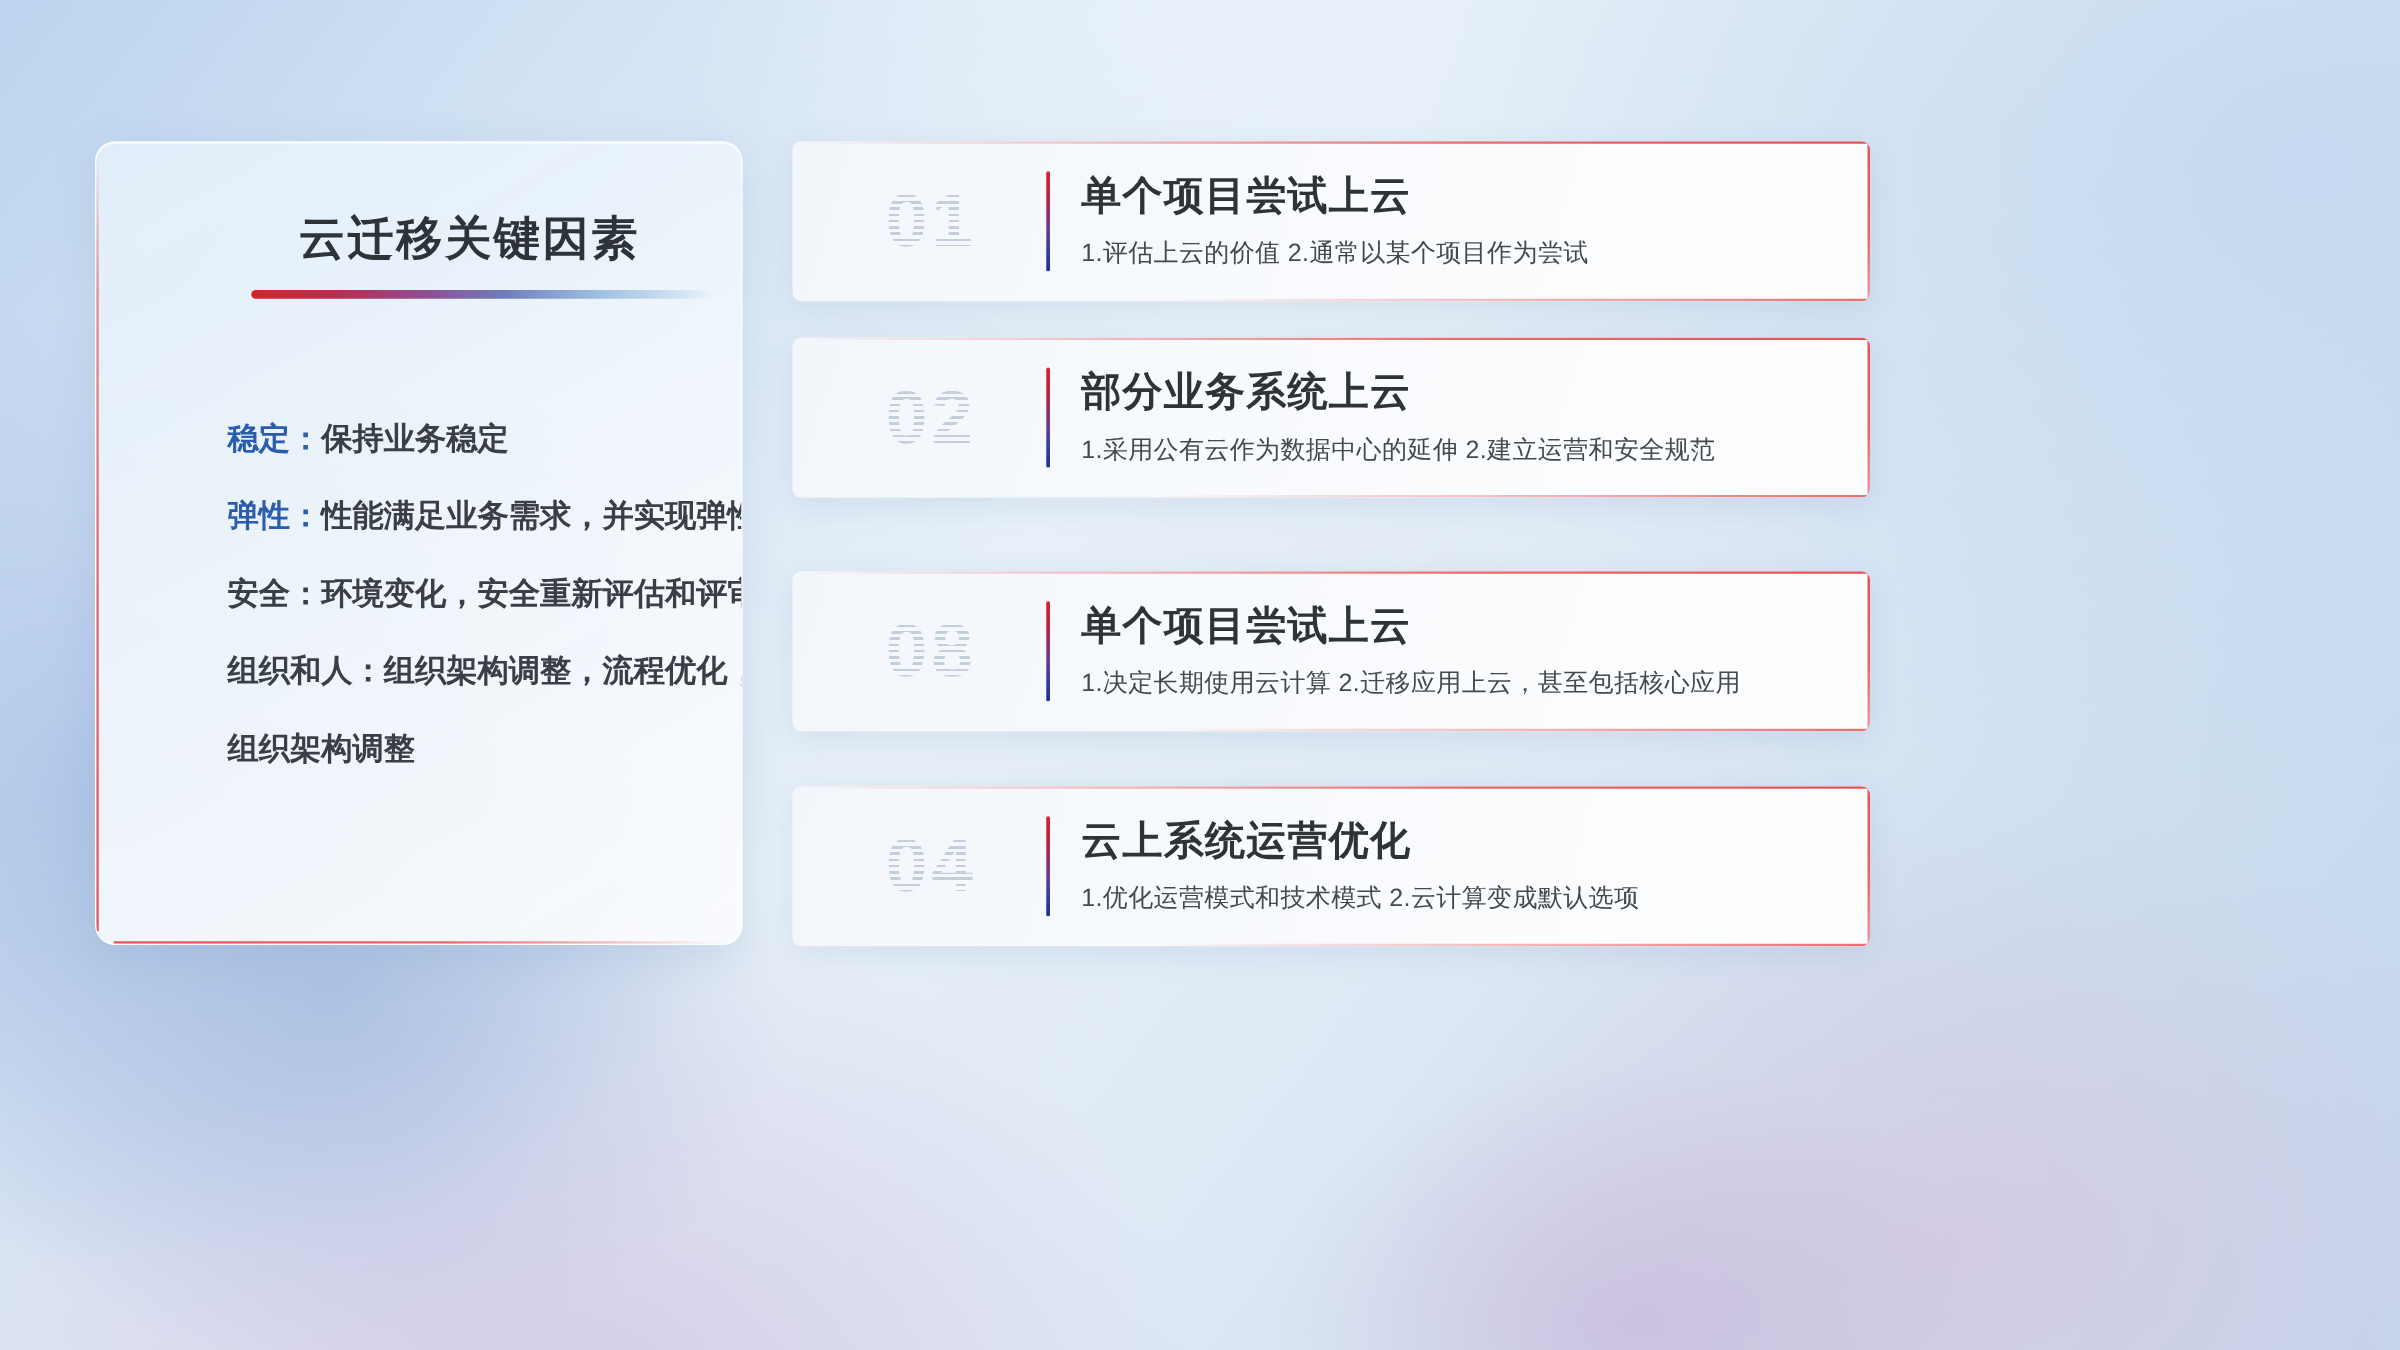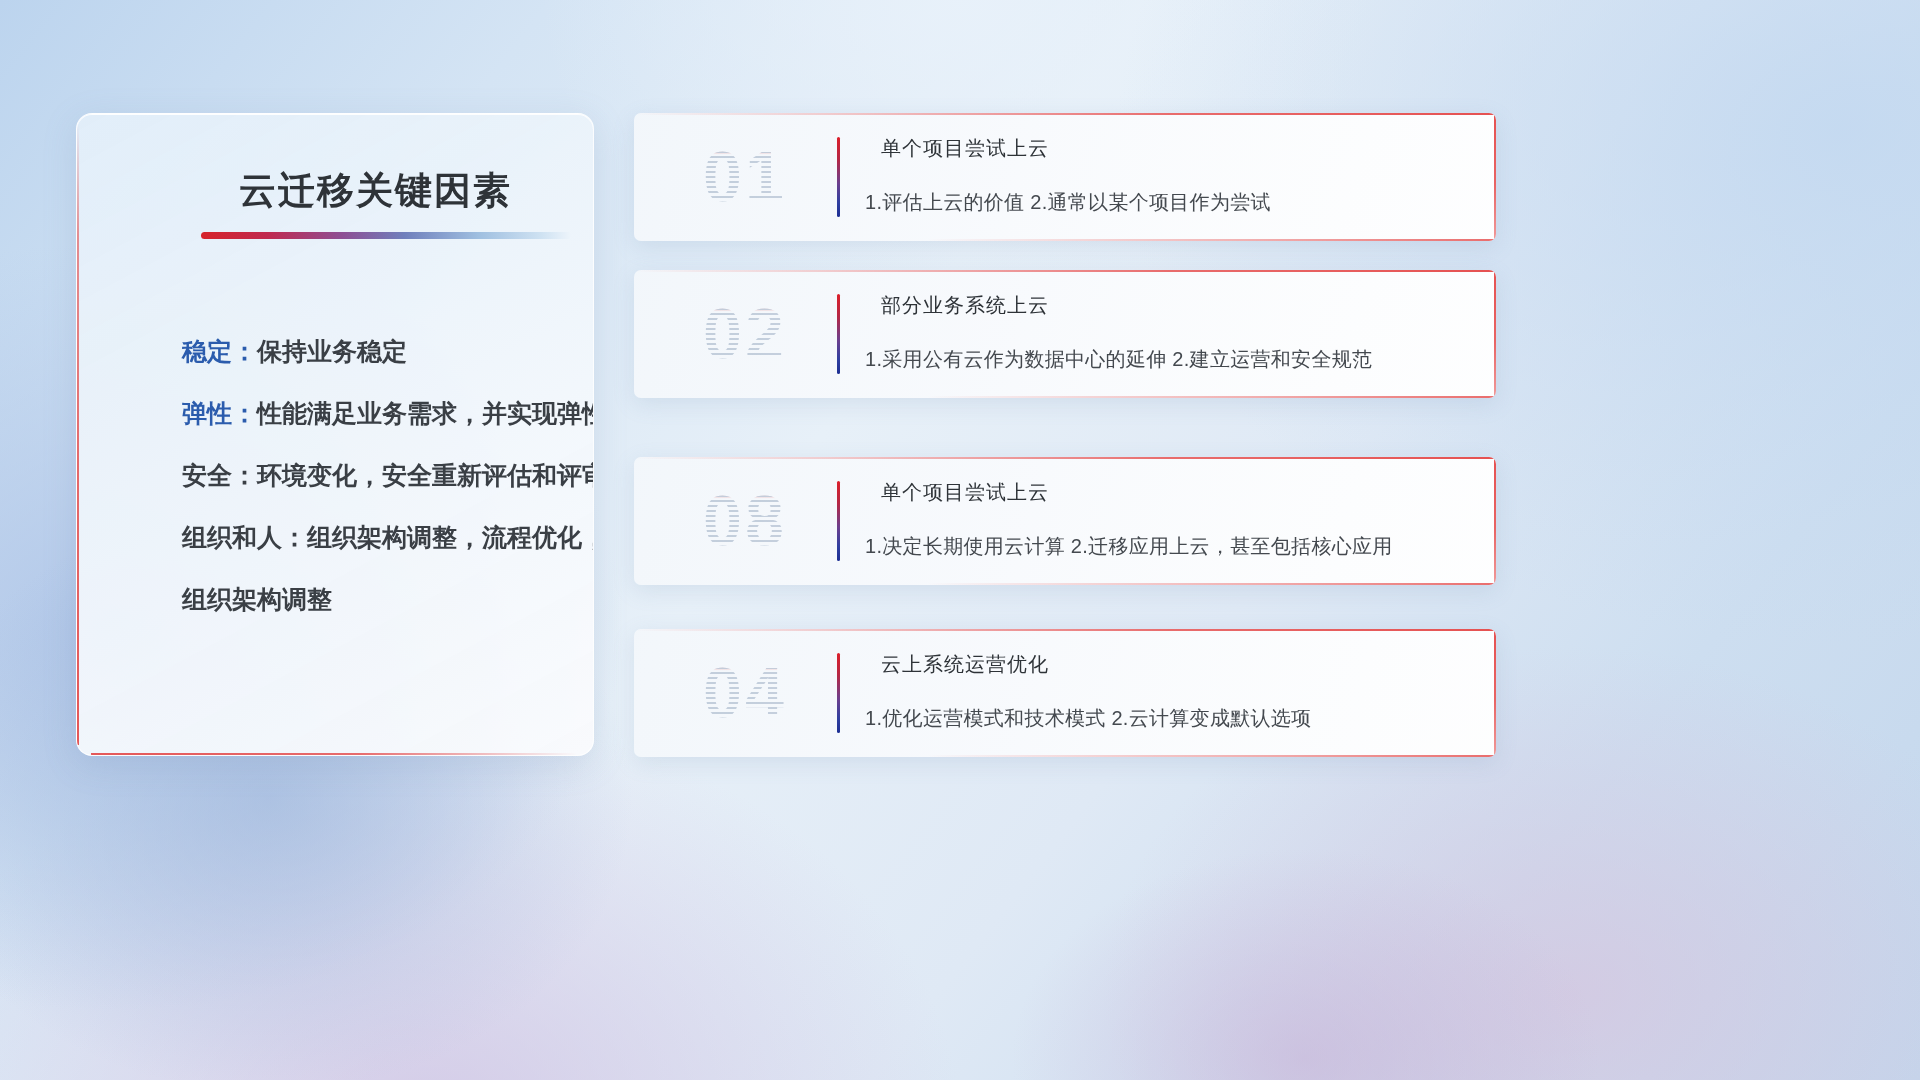--- a/index.html
+++ b/index.html
@@ -63,21 +63,21 @@
   }
   .stage .edge-t{position:absolute;left:0;right:0;top:0;height:2px;
     background:linear-gradient(90deg,rgba(228,72,72,0) 0%,rgba(228,72,72,.25) 22%,rgba(228,72,72,.80) 62%,rgba(228,72,72,.95) 100%);}
   .stage .edge-r{position:absolute;right:0;top:0;bottom:0;width:2px;
     background:linear-gradient(180deg,rgba(228,72,72,.95) 0%,rgba(228,72,72,.85) 55%,rgba(228,72,72,.55) 100%);}
   .stage .edge-b{position:absolute;left:34%;right:0;bottom:0;height:2px;
     background:linear-gradient(90deg,rgba(228,72,72,0) 0%,rgba(228,72,72,.45) 60%,rgba(228,72,72,.8) 100%);}
 
   .ghost-num{
     position:absolute;left:26px;top:8px;width:170px;height:112px;
-    font-size:70px;font-weight:700;line-height:112px;text-align:center;
+    font-size:60px;font-weight:700;line-height:112px;text-align:center;
     color:#8fa4bd;opacity:.42;letter-spacing:3px;
     -webkit-background-clip:text;background-clip:text;
     background-image:repeating-linear-gradient(180deg,
        rgba(120,142,172,.95) 0px, rgba(120,142,172,.95) 2px,
        rgba(255,255,255,0) 2px, rgba(255,255,255,0) 5px);
     -webkit-text-fill-color:transparent;color:transparent;
     filter:blur(.25px);
     user-select:none;
   }
   .ghost-num.red{
@@ -86,21 +86,21 @@
        rgba(255,255,255,0) 2px, rgba(255,255,255,0) 5px),
       linear-gradient(180deg, rgba(216,80,80,0) 0%, rgba(216,80,80,0) 26%, rgba(216,80,80,.55) 28%, rgba(216,80,80,0) 30%,
                               rgba(216,80,80,0) 74%, rgba(216,80,80,.5) 76%, rgba(216,80,80,0) 78%, rgba(216,80,80,0) 100%);
   }
   .divider{
     position:absolute;left:203px;top:24px;width:3px;height:80px;border-radius:2px;
     background:linear-gradient(180deg,#dc1f2a 0%,#b52744 28%,#6b3f8e 58%,#2f3fa0 82%,#1d2f93 100%);
   }
   .stage-title{
     position:absolute;left:231px;top:22px;
-    font-size:20px;font-weight:400;color:#2e3338;letter-spacing:1px;white-space:nowrap;margin-left:16px;
+    font-size:32px;font-weight:700;color:#2e3338;letter-spacing:1px;white-space:nowrap;
   }
   .stage-sub{
     position:absolute;left:231px;top:76px;
     font-size:20px;color:#44494f;letter-spacing:.3px;white-space:nowrap;
   }
 </style>
 </head>
 <body>
 
 <div id="bg"></div>

